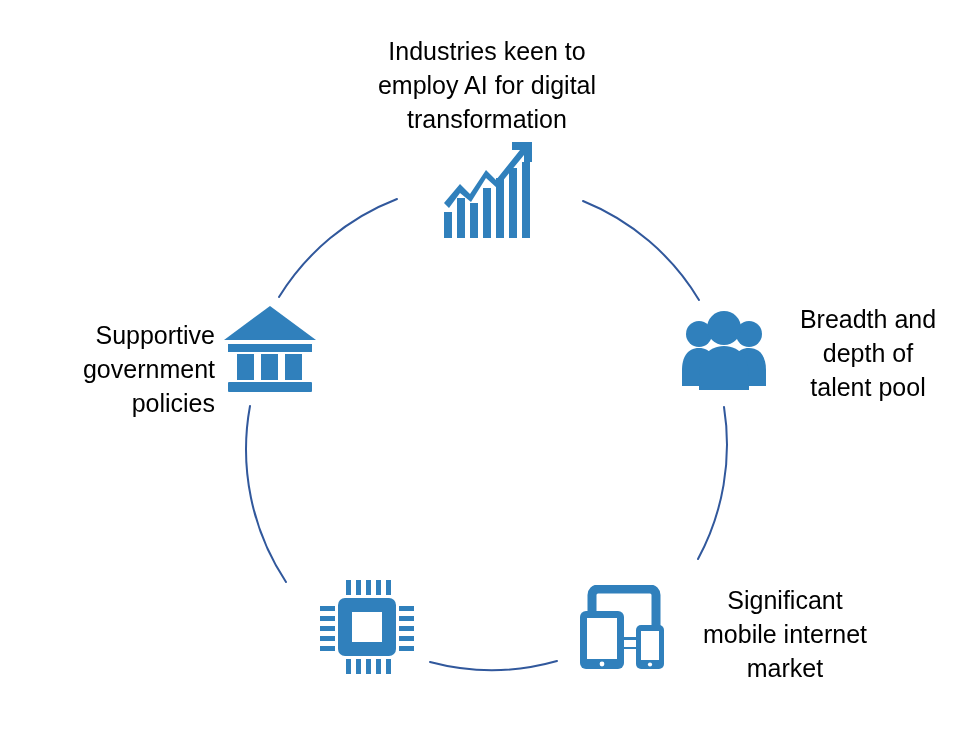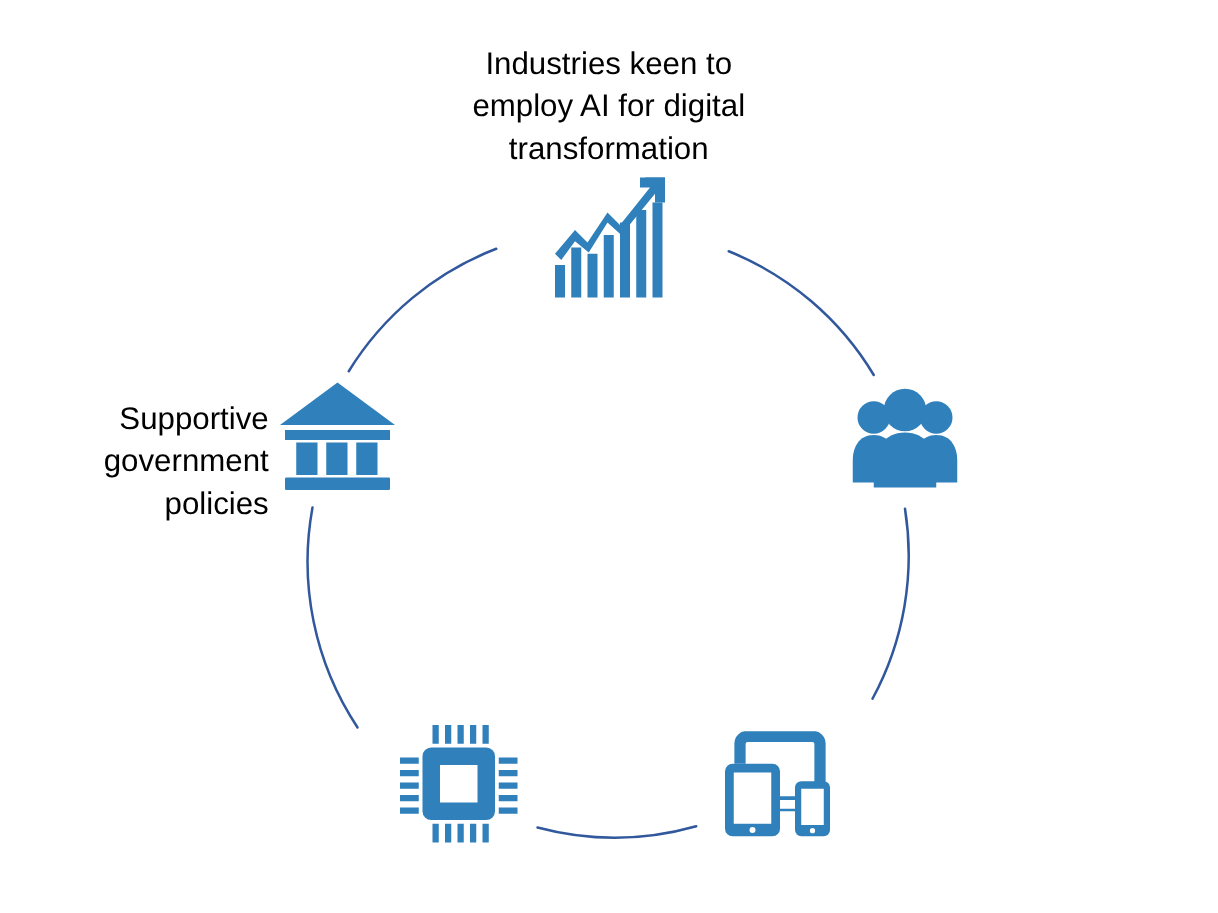--- a/index.html
+++ b/index.html
@@ -118,33 +118,39 @@
     <rect x="54" y="38" width="8" height="60"></rect>
     <rect x="67" y="28" width="8" height="70"></rect>
     <rect x="80" y="22" width="8" height="76"></rect>
 
     <path d="M 2 63 L 18 44 L 28 54 L 44 30 L 54 40 L 78 10
              L 70 10 L 70 2 L 90 2 L 90 22 L 82 22 L 82 15
              L 55 48 L 44 38 L 29 62 L 18 53 L 7 68 Z"></path>
     <path d="M 74 2 L 90 2 L 90 18 Z"></path>
   </svg>
 
+  <div class="node-label label-talent">Breadth and
+depth of
+talent pool</div>
 
   <svg class="node-icon icon-talent" viewBox="0 0 84 86" fill="#3080BC">
 
     <circle cx="17" cy="26" r="13"></circle>
     <path d="M 17 40 C 5 40 0 50 0 62 L 0 78 L 34 78 L 34 62 C 34 50 29 40 17 40 Z"></path>
 
     <circle cx="67" cy="26" r="13"></circle>
     <path d="M 67 40 C 79 40 84 50 84 62 L 84 78 L 50 78 L 50 62 C 50 50 55 40 67 40 Z"></path>
 
     <circle cx="42" cy="20" r="17"></circle>
     <path d="M 42 38 C 25 38 17 52 17 68 L 17 82 L 67 82 L 67 68 C 67 52 59 38 42 38 Z"></path>
   </svg>
 
+  <div class="node-label label-mobile">Significant
+mobile internet
+market</div>
 
   <svg class="node-icon icon-mobile" viewBox="0 0 94 86" fill="none">
 
     <path d="M 14 26 L 14 10 A 6 6 0 0 1 20 4 L 72 4 A 6 6 0 0 1 78 10 L 78 50" stroke="#3080BC" stroke-width="9" fill="none" stroke-linecap="butt" stroke-linejoin="round"></path>
 
     <rect x="41" y="52" width="20" height="12" fill="#3080BC"></rect>
     <rect x="45" y="55" width="13" height="7" fill="#ffffff"></rect>
 
     <rect x="2" y="26" width="44" height="58" rx="6" fill="#3080BC"></rect>
     <rect x="9" y="33" width="30" height="41" fill="#ffffff"></rect>

